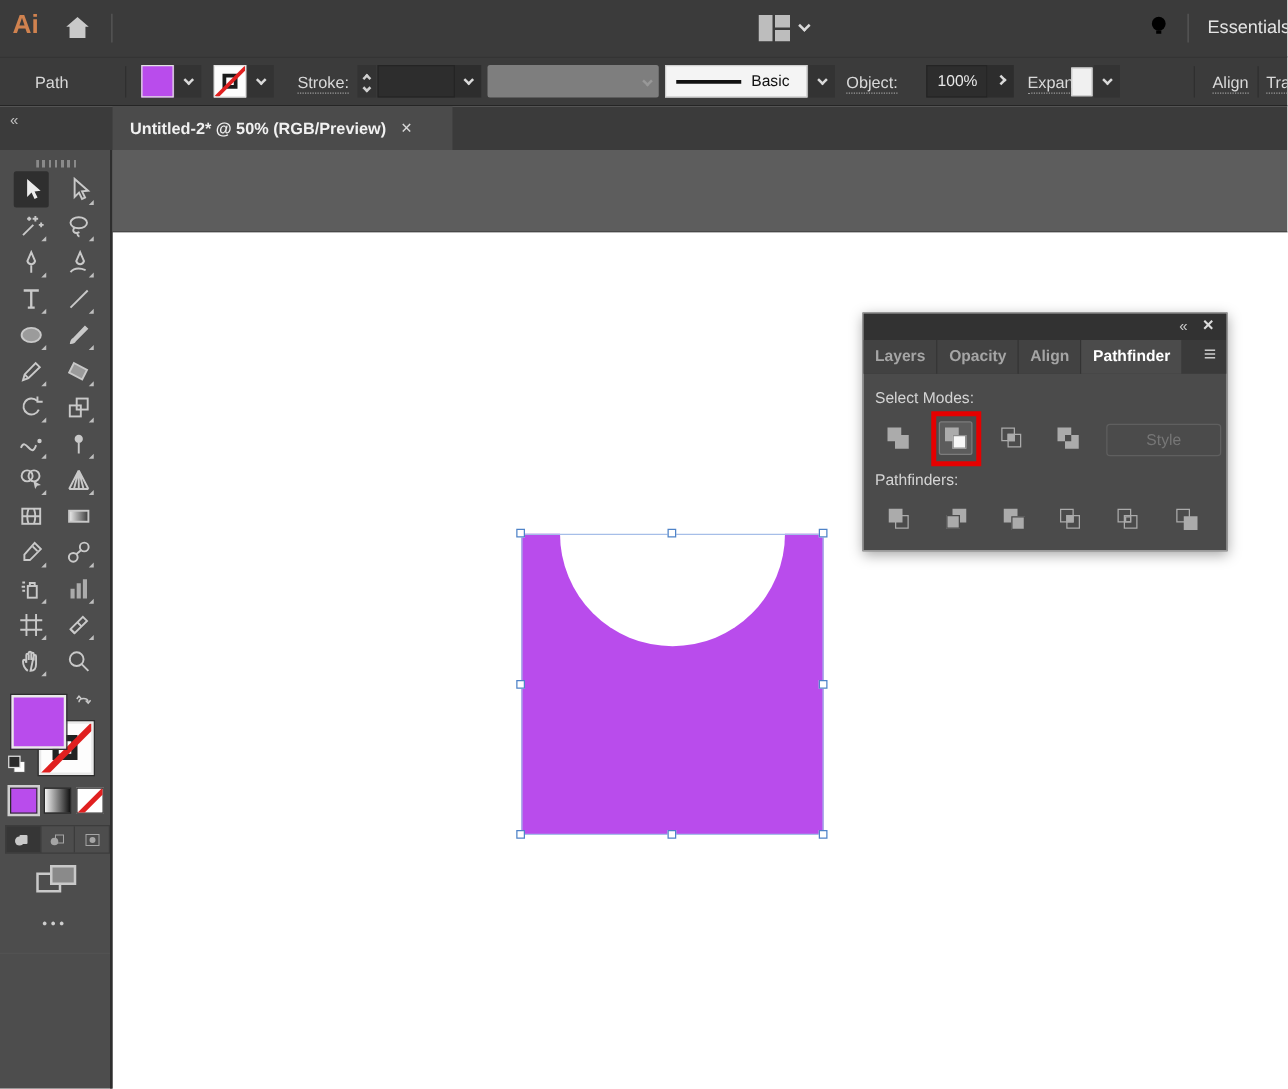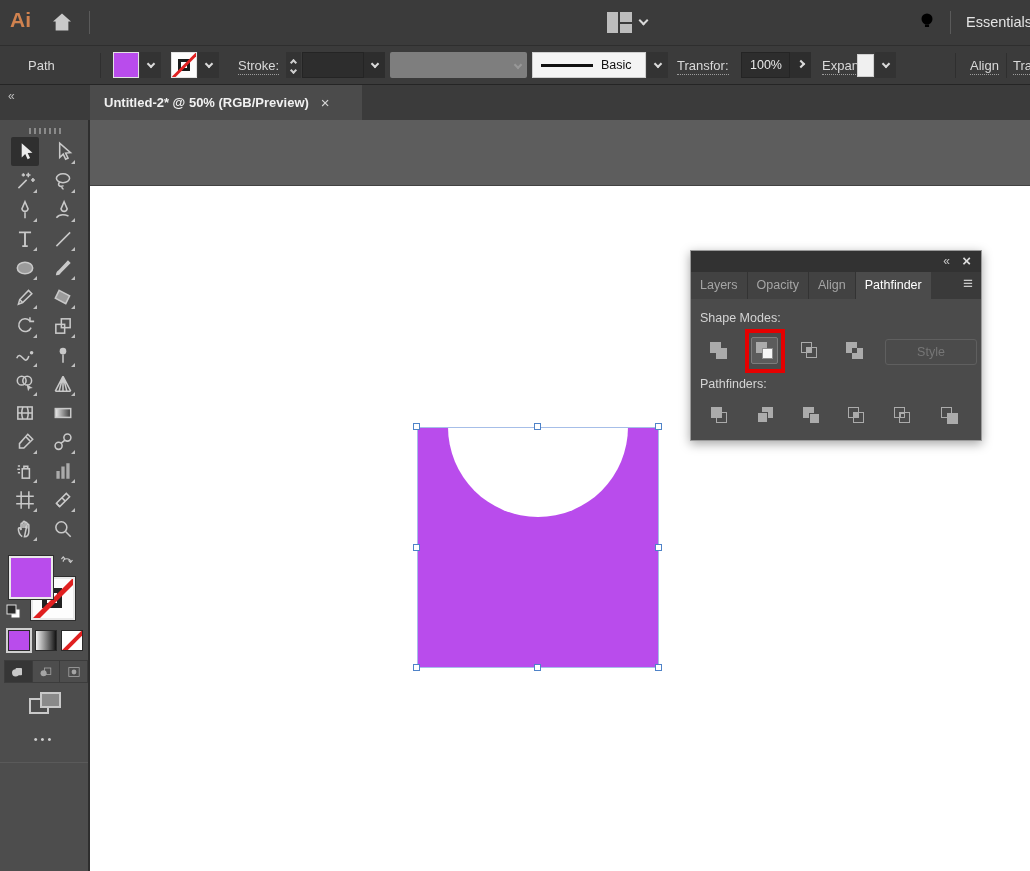--- a/index.html
+++ b/index.html
@@ -94,21 +94,21 @@
   .shape-cut { position:absolute; left:31px; top:-90px; width:180px; height:180px; border-radius:50%; background:#FFFFFF; }
   .bbox { position:absolute; left:0; top:0; width:242px; height:241px; border:1px solid #A6BEE8; }
   .handle { position:absolute; width:7px; height:7px; background:#FFFFFF; border:1px solid #4F83C8; }
 
   
   .panel { left:690px; top:250px; width:292px; height:191px; background:#4B4B4B; border:1px solid #9A9A9A; box-shadow:0 3px 10px rgba(0,0,0,0.35); }
   .panel-header { position:absolute; left:0; top:0; width:100%; height:21px; background:#323232; }
   .panel-collapse { position:absolute; right:32px; top:3px; color:#C9C9C9; font-size:12px; letter-spacing:-1px; }
   .panel-close { position:absolute; right:10px; top:1px; color:#DCDCDC; font-size:15px; font-weight:bold; }
   .panel-tabs { position:absolute; left:0; top:21px; width:100%; height:27px; background:#3A3A3A; display:flex; }
-  .ptab { height:27px; line-height:27px; padding:0 9px; font-size:12.5px; font-weight:normal; color:#A5A5A5; background:#424242; border-right:1px solid #333;text-align:right; }
+  .ptab { height:27px; line-height:27px; padding:0 9px; font-size:12.5px; font-weight:bold; color:#A5A5A5; background:#424242; border-right:1px solid #333;text-align:right; }
   .ptab.active { background:#4B4B4B; color:#FFFFFF; border-right:none; }
   .panel-menu { position:absolute; right:8px; top:23px; color:#C9C9C9; font-size:17px; font-weight:bold; }
   .panel-label { position:absolute; left:9px; font-size:12.5px; color:#D4D4D4; }
   .pf-btn { position:absolute; width:27px; height:27px; display:flex; align-items:center; justify-content:center; }
   .pf-btn.selbtn { background:#5C5C5C; border:1px solid #7C7C7C; border-radius:2px; }
   .expand-btn { position:absolute; left:194px; top:88px; width:92px; height:26px; border:1px solid #5F5F5F; border-radius:3px; color:#767676; font-size:12.5px; text-align:center; line-height:24px; }
   .hl-box { position:absolute; left:54px; top:78px; width:40px; height:44px; border:4px solid #E60000; }
 
   .icon17 { position:relative; width:18px; height:18px; }
   .sq { position:absolute; width:11px; height:11px; background:#ABABAB; }
@@ -319,21 +319,21 @@
     </div>
 
   <div class="abs basic-field" style="left:532px">
     <span class="basic-line"></span>
     <span class="basic-label">Basic</span>
   </div>
   <div class="abs chev-btn" style="left:647px">
       <span class="caret small"></span>
     </div>
 
-  <span class="abs cb-label dotted" style="left:677px">Transfor:</span>
+  <span class="abs cb-label dotted" style="left:677px">Object:</span>
   <div class="abs dark-field" style="left:741px; width:49px; padding-left:8px">100%</div>
   <div class="abs chev-btn" style="left:790px; background:#2D2D2D">
       <span class="caret small right-caret"></span>
     </div>
 
   <span class="abs cb-label dotted" style="left:822px">Expand:</span>
   <div class="abs" style="left:857px; top:8px; width:17px; height:23px; background:#F0F0F0; border:1px solid #CFCFCF"></div>
   <div class="abs chev-btn" style="left:875px">
       <span class="caret small"></span>
     </div>
@@ -567,21 +567,21 @@
     <span class="panel-close">×</span>
   </div>
   <div class="panel-tabs">
     <span class="ptab">Layers</span>
     <span class="ptab">Opacity</span>
     <span class="ptab">Align</span>
     <span class="ptab active">Pathfinder</span>
   </div>
   <span class="panel-menu">≡</span>
 
-  <span class="panel-label" style="top:60px">Shape Modes:</span>
+  <span class="panel-label" style="top:60px">Select Modes:</span>
 
   <div class="pf-btn" style="left:14px; top:86px" title="Unite">
     <div class="icon17">
         <div class="sq" style="left:0;top:0"></div>
         <div class="sq" style="left:6px;top:6px"></div>
       </div>
   </div>
   <div class="pf-btn selbtn" style="left:60px; top:86px" title="Minus Front">
     <div class="icon17">
         <div class="sq" style="left:0;top:0"></div>

